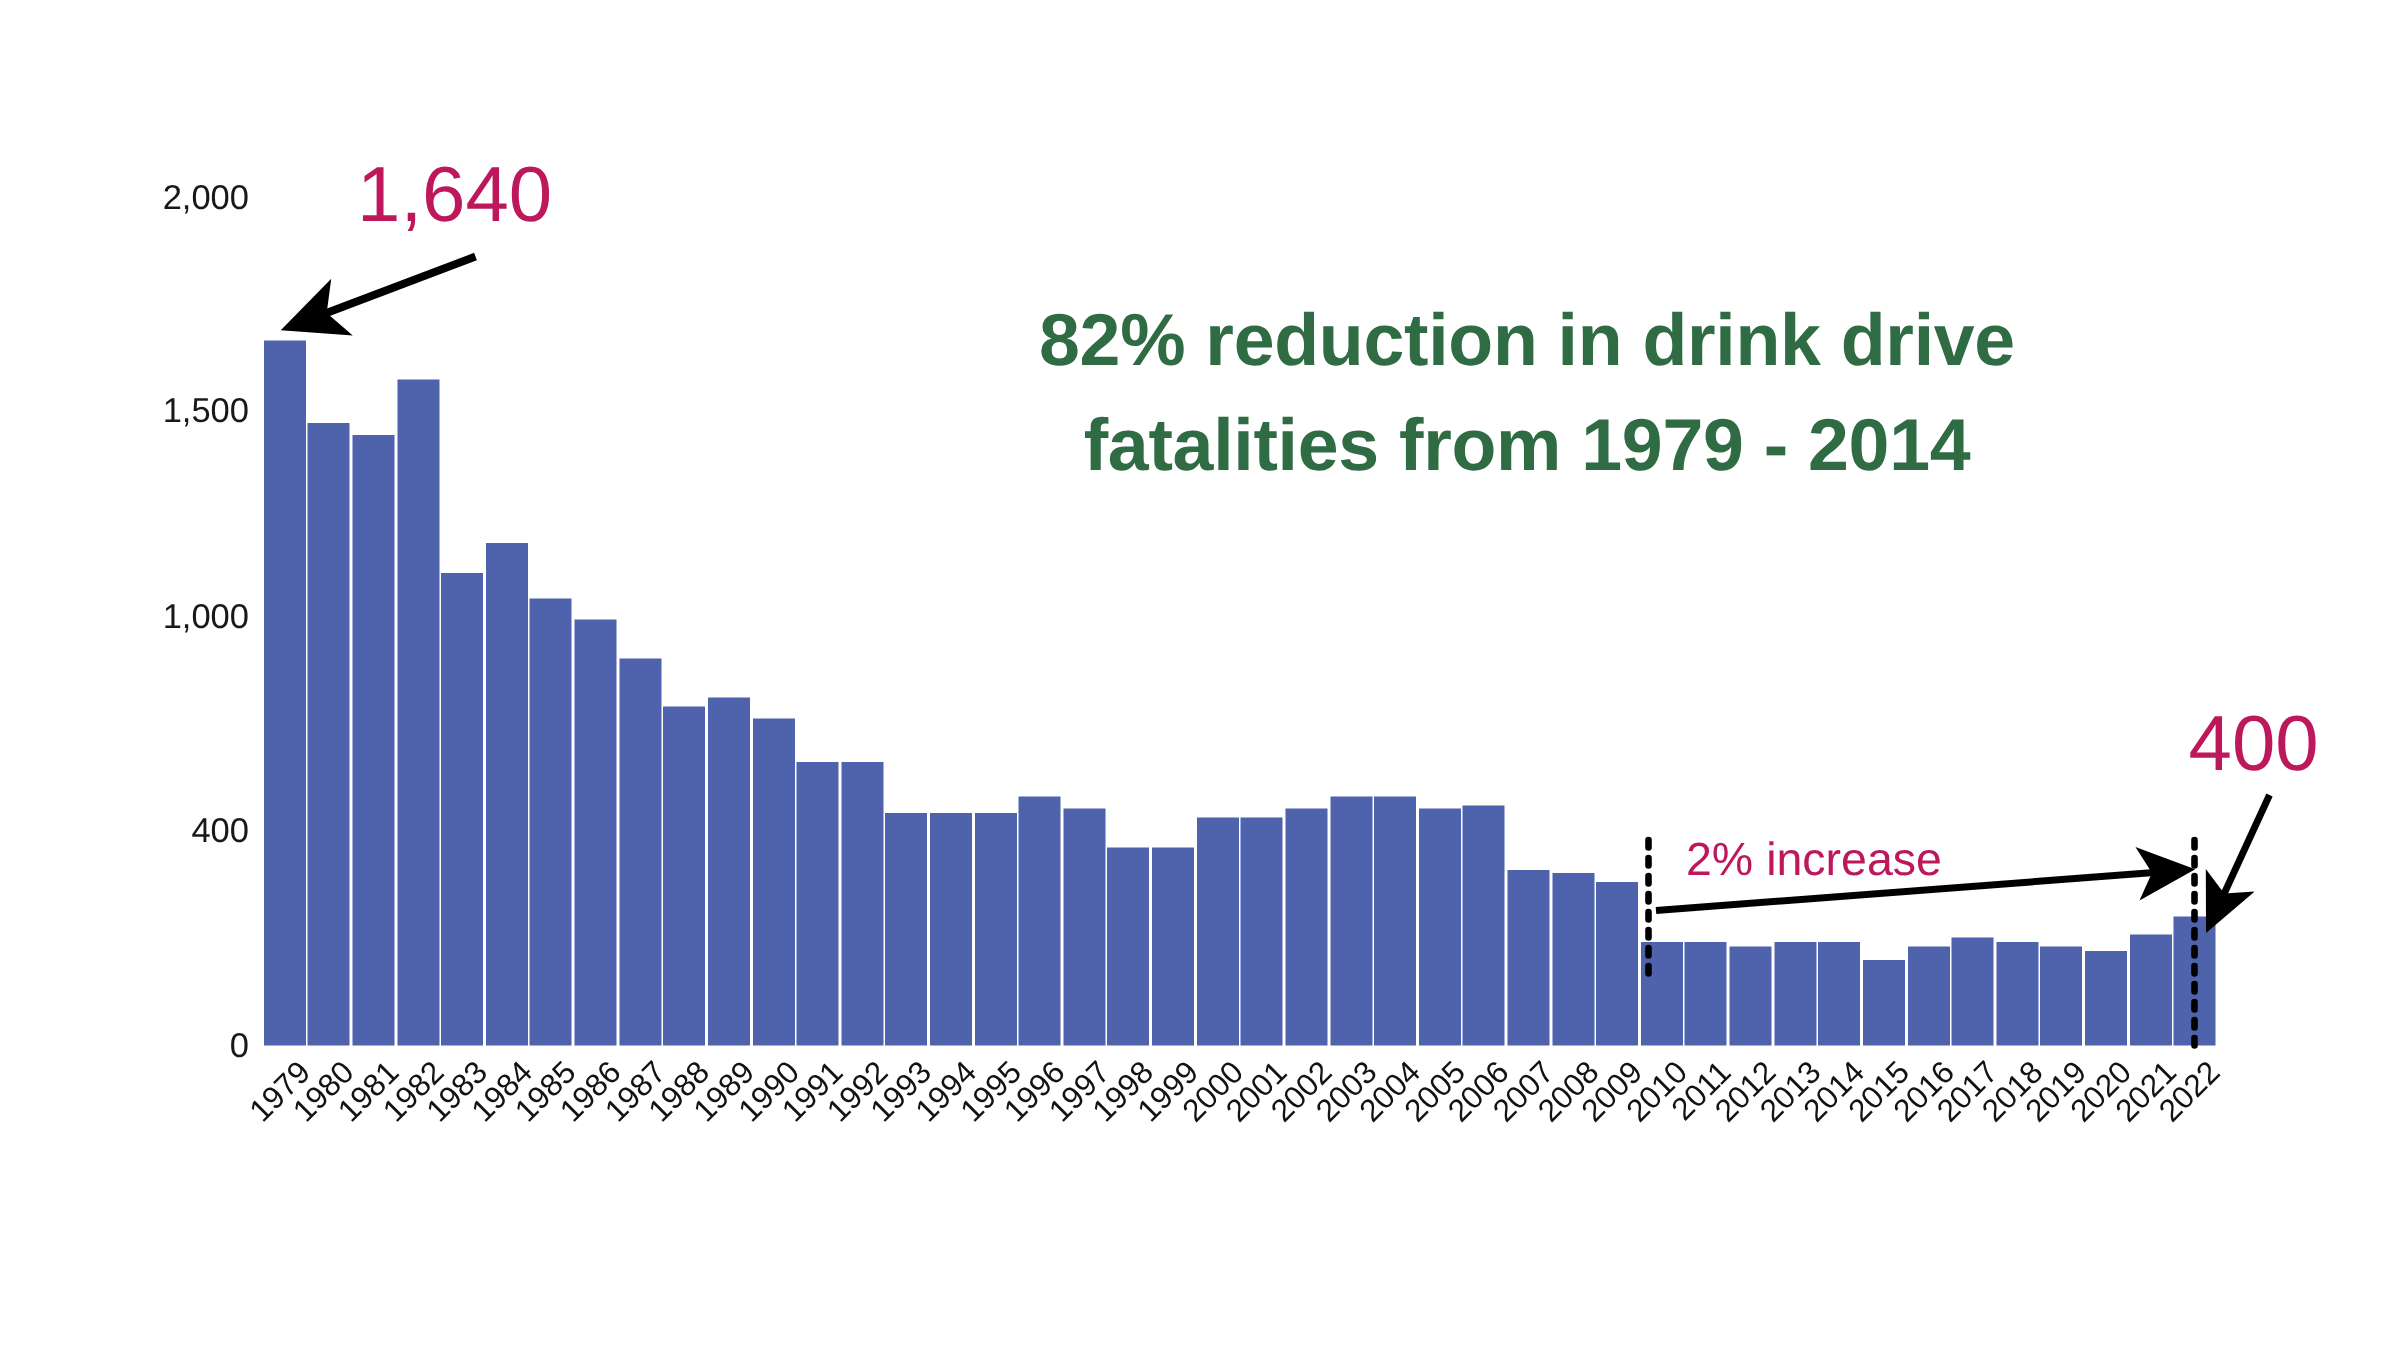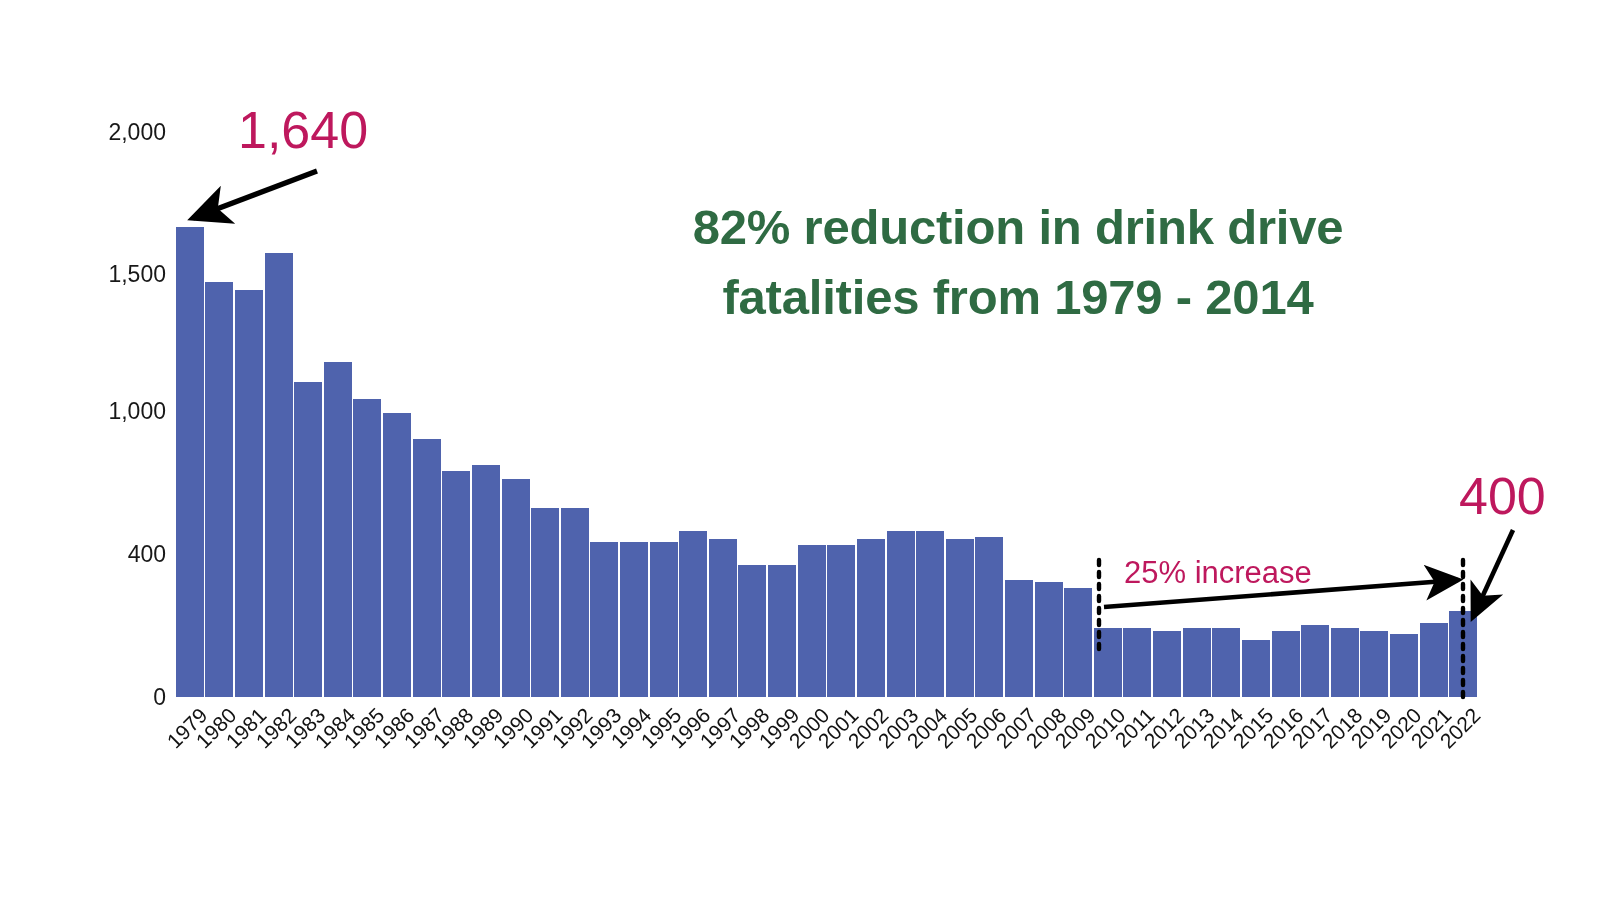--- a/index.html
+++ b/index.html
@@ -228,21 +228,21 @@
       <div class="xtick" style="left: 1469.19px;"><span>2022</span></div>
     </div>
 
   <div id="headline">
     <div>82% reduction in drink drive</div>
     <div>fatalities from 1979 - 2014</div>
   </div>
 
   <div class="callout" id="callout-1640">1,640</div>
   <div class="callout" id="callout-300">400</div>
-  <div class="callout" id="callout-25">25% increase</div>
+  <div class="callout" id="callout-25">2% increase</div>
 
   <svg class="overlay" viewBox="0 0 1600 900">
     <defs>
       <marker id="ah" markerWidth="9" markerHeight="9" refX="7.2" refY="4.5" orient="auto" markerUnits="strokeWidth">
         <path d="M0,0.6 L8.4,4.5 L0,8.4 L2.1,4.5 Z" fill="#000000"></path>
       </marker>
     </defs>
 
     <line x1="317" y1="171" x2="193" y2="218" stroke="#000000" stroke-width="5.2" marker-end="url(#ah)"></line>
 

